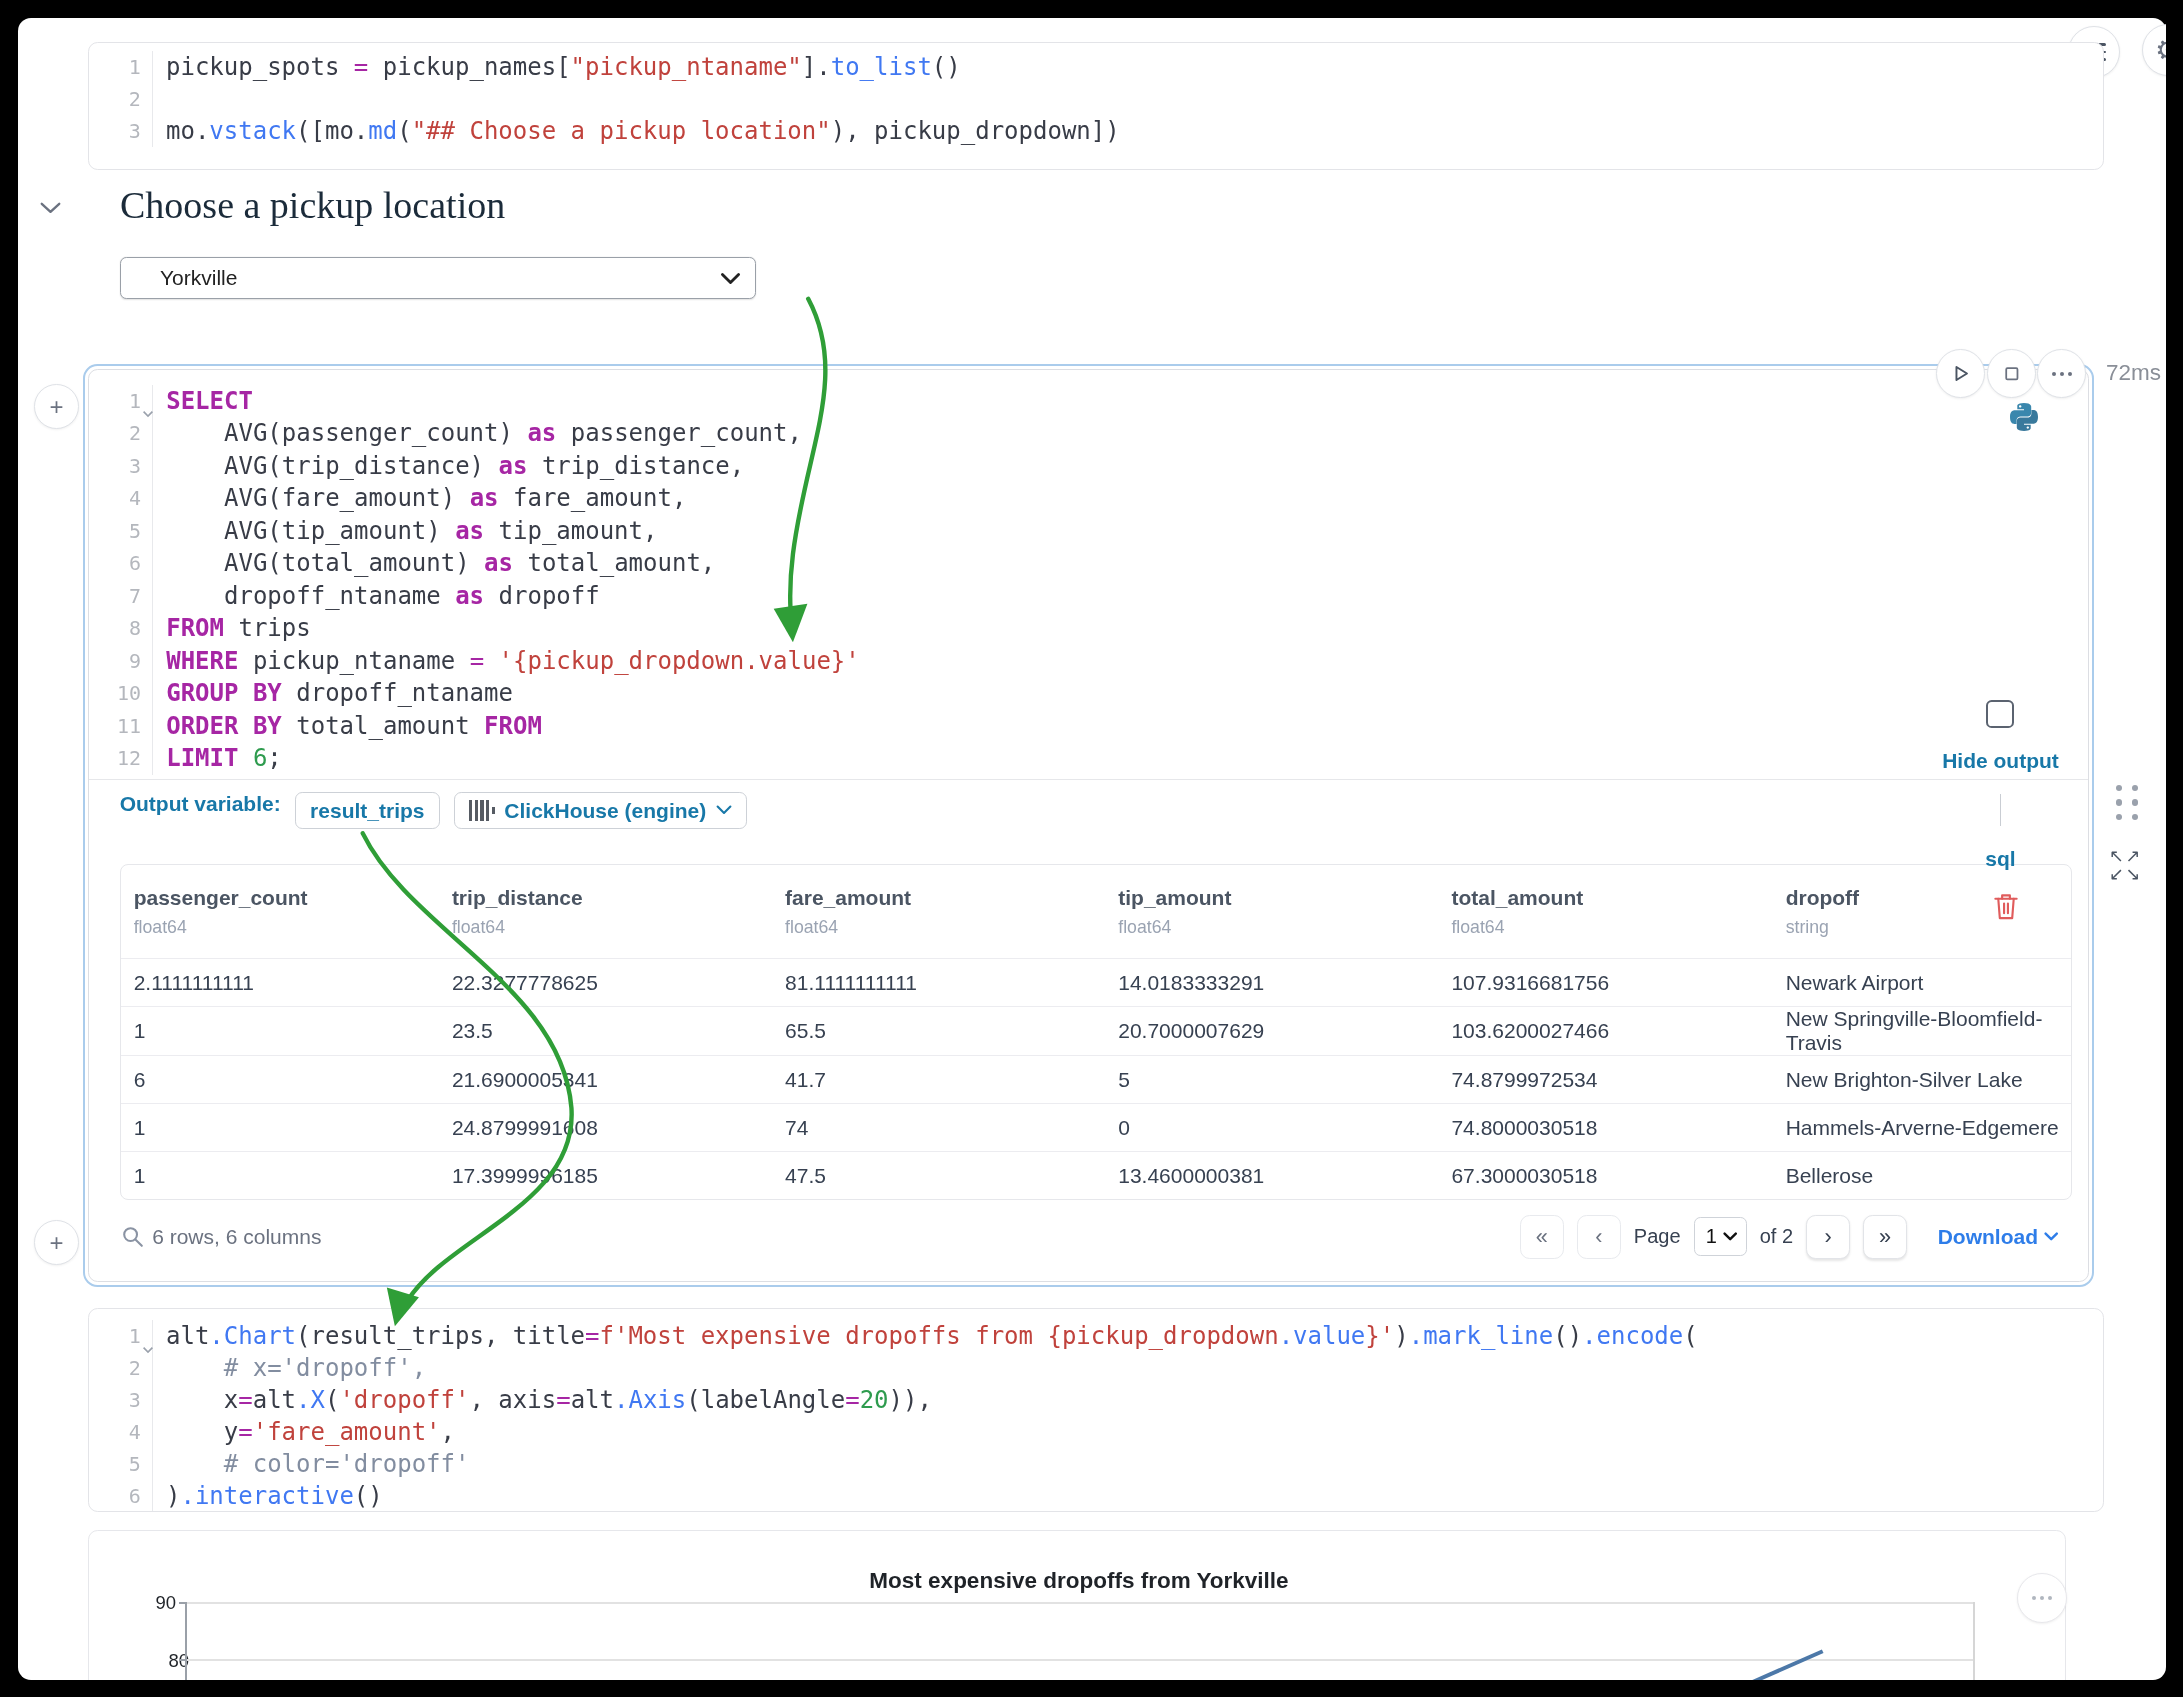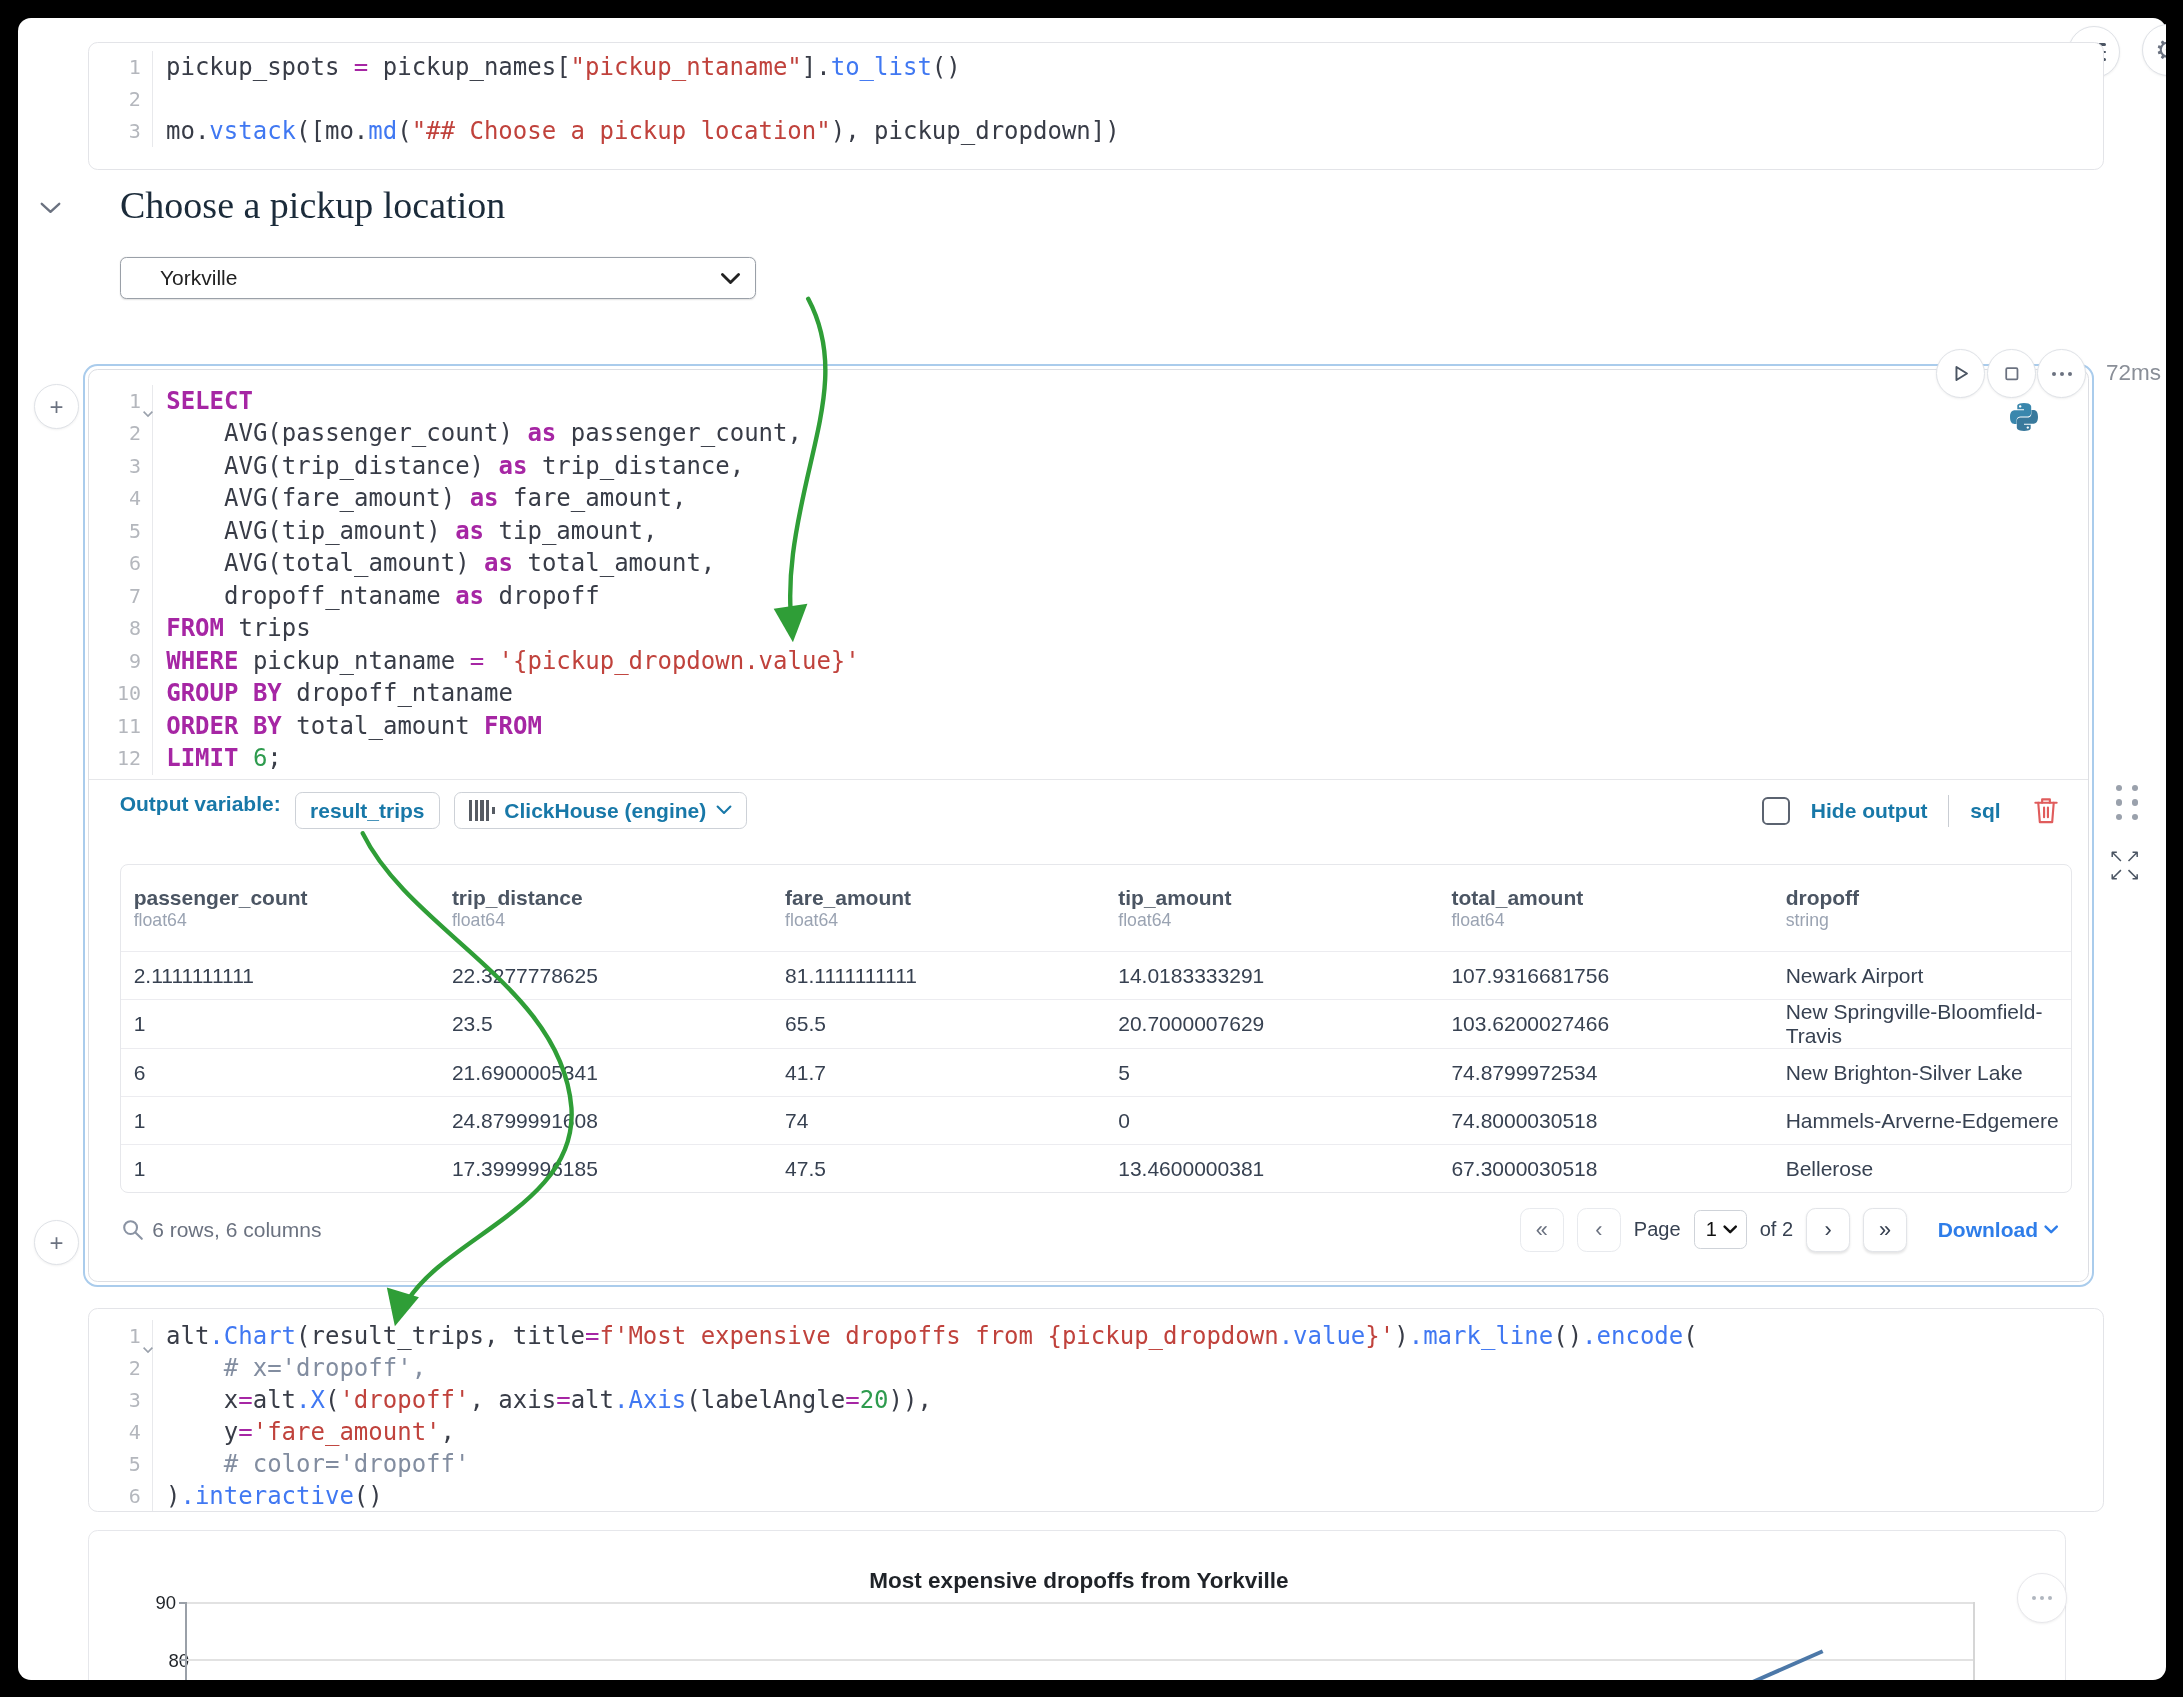--- a/index.html
+++ b/index.html
@@ -40,29 +40,29 @@
   .sql-code{font-family:"DejaVu Sans Mono",monospace;font-size:24px;line-height:32.5px;color:#383c47;padding-top:14.4px;}
   .divider{height:0.8px;background:#e6e7ea;margin-top:4.8px;}
   .sql-toolbar{display:flex;align-items:center;justify-content:space-between;height:61px;padding:0 29px 0 30.5px;}
   .tb-left{display:flex;align-items:flex-start;gap:14px;}
   .tb-label{color:#1878a8;font-weight:bold;font-size:21px;}
   .chip{border:0.8px solid #cdd1d7;border-radius:7.2px;padding:5.6px 14.4px;display:flex;align-items:center;gap:9.6px;
         color:#1878a8;font-weight:bold;font-size:21px;background:#fff;}
   .ch-bars{display:flex;align-items:center;gap:2.4px;height:21px;}
   .ch-bars i{display:block;width:3.2px;height:21px;background:#565b63;}
   .ch-bars i.dot{height:6.4px;}
-  .tb-right{display:flex;align-items:center;gap:21px;}
+  .tb-right{display:flex;align-items:center;gap:21px;flex-direction:column;}
   .checkbox{width:24px;height:24px;border:2px solid #5b6370;border-radius:5.6px;background:#fff;}
   .vsep{width:0.8px;height:32px;background:#c9cdd3;}
 
   
   .tbl-wrap{margin:22.5px 16px 0 30.5px;border:0.8px solid #e6e7eb;border-radius:8px;overflow:hidden;background:#fff;}
   table{border-collapse:collapse;width:100%;table-layout:fixed;}
   th{font-size:21px;color:#4b5563;text-align:left;font-weight:bold;padding:21px 11.2px 4.8px 13px;}
-  th .ctype{display:block;font-weight:normal;color:#9aa3b2;font-size:17.7px;margin-top:0;padding-bottom:16px;}
+  th .ctype{display:block;font-weight:normal;color:#9aa3b2;font-size:17.7px;margin-top:7px;padding-bottom:16px;}
   td{font-size:21px;color:#374151;padding:0 11.2px 0 13px;height:47px;border-top:0.8px solid #ececf0;}
   th:nth-child(1),td:nth-child(1){width:294px}
   th:nth-child(2),td:nth-child(2){width:309px}
   th:nth-child(3),td:nth-child(3){width:309px}
   th:nth-child(4),td:nth-child(4){width:309px}
   th:nth-child(5),td:nth-child(5){width:310px}
 
   .tbl-footer{display:flex;align-items:center;justify-content:space-between;padding:14.4px 29px 0 32px;}
   .tf-left{display:flex;align-items:center;gap:7px;color:#6b7280;font-size:21px;}
   .pager{display:flex;align-items:center;gap:13px;}

